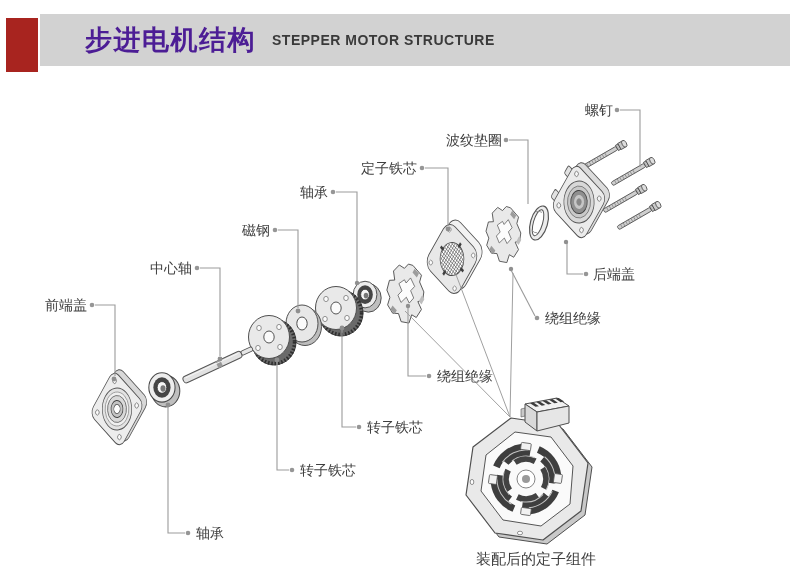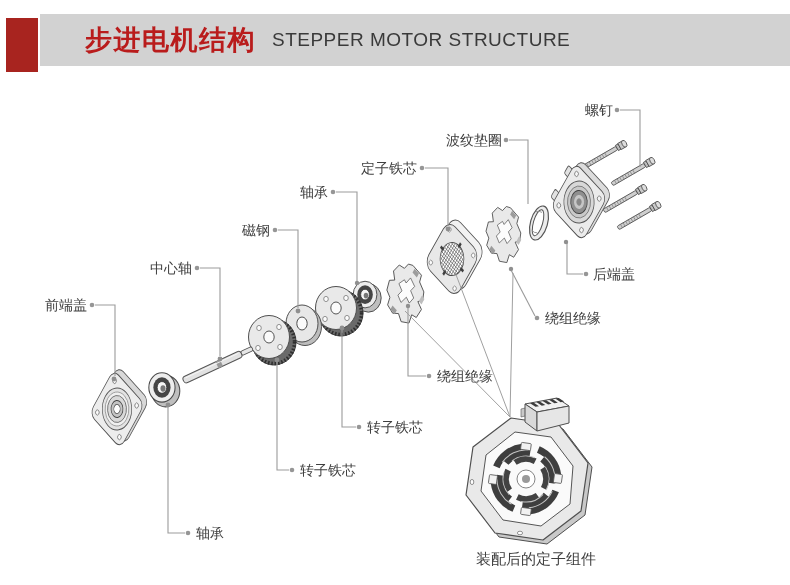--- a/index.html
+++ b/index.html
@@ -2,22 +2,22 @@
 <html><head>
 <meta charset="utf-8">
 <style>
   html,body{margin:0;padding:0;}
   body{width:790px;height:585px;background:#ffffff;overflow:hidden;position:relative;
        font-family:"Liberation Sans", sans-serif;}
   .stage{position:absolute;left:0;top:0;width:790px;height:585px;}
   .hdr-bar{position:absolute;left:40px;top:14px;width:750px;height:52px;background:#d2d2d2;
            display:flex;align-items:center;}
   .hdr-accent{position:absolute;left:6px;top:18px;width:32px;height:54px;background:#a8241f;}
-  .t-zh{margin-left:45px;font-size:27px;font-weight:bold;color:#b91c1c;letter-spacing:1.5px;white-space:nowrap;}
-  .t-en{margin-left:16px;font-size:19px;font-weight:400;color:#3a3a3a;letter-spacing:0.5px;white-space:nowrap;}
+  .t-zh{margin-left:45px;font-size:27px;font-weight:bold;color:#4c1d95;letter-spacing:1.5px;white-space:nowrap;}
+  .t-en{margin-left:16px;font-size:14px;font-weight:700;color:#3a3a3a;letter-spacing:0.5px;white-space:nowrap;}
   svg{position:absolute;left:0;top:0;}
   svg text{font-family:"Liberation Sans", sans-serif;font-size:14px;fill:#3e3e3e;}
   .cap{font-size:15px;}
   .lead{stroke:#9b9b9b;stroke-width:1.1;fill:none;}
   .fan{stroke:#a0a0a0;stroke-width:1;fill:none;}
   .dot{fill:#969696;}
   .pdot{fill:#8f8f8f;}
 </style>
 </head>
 <body>

